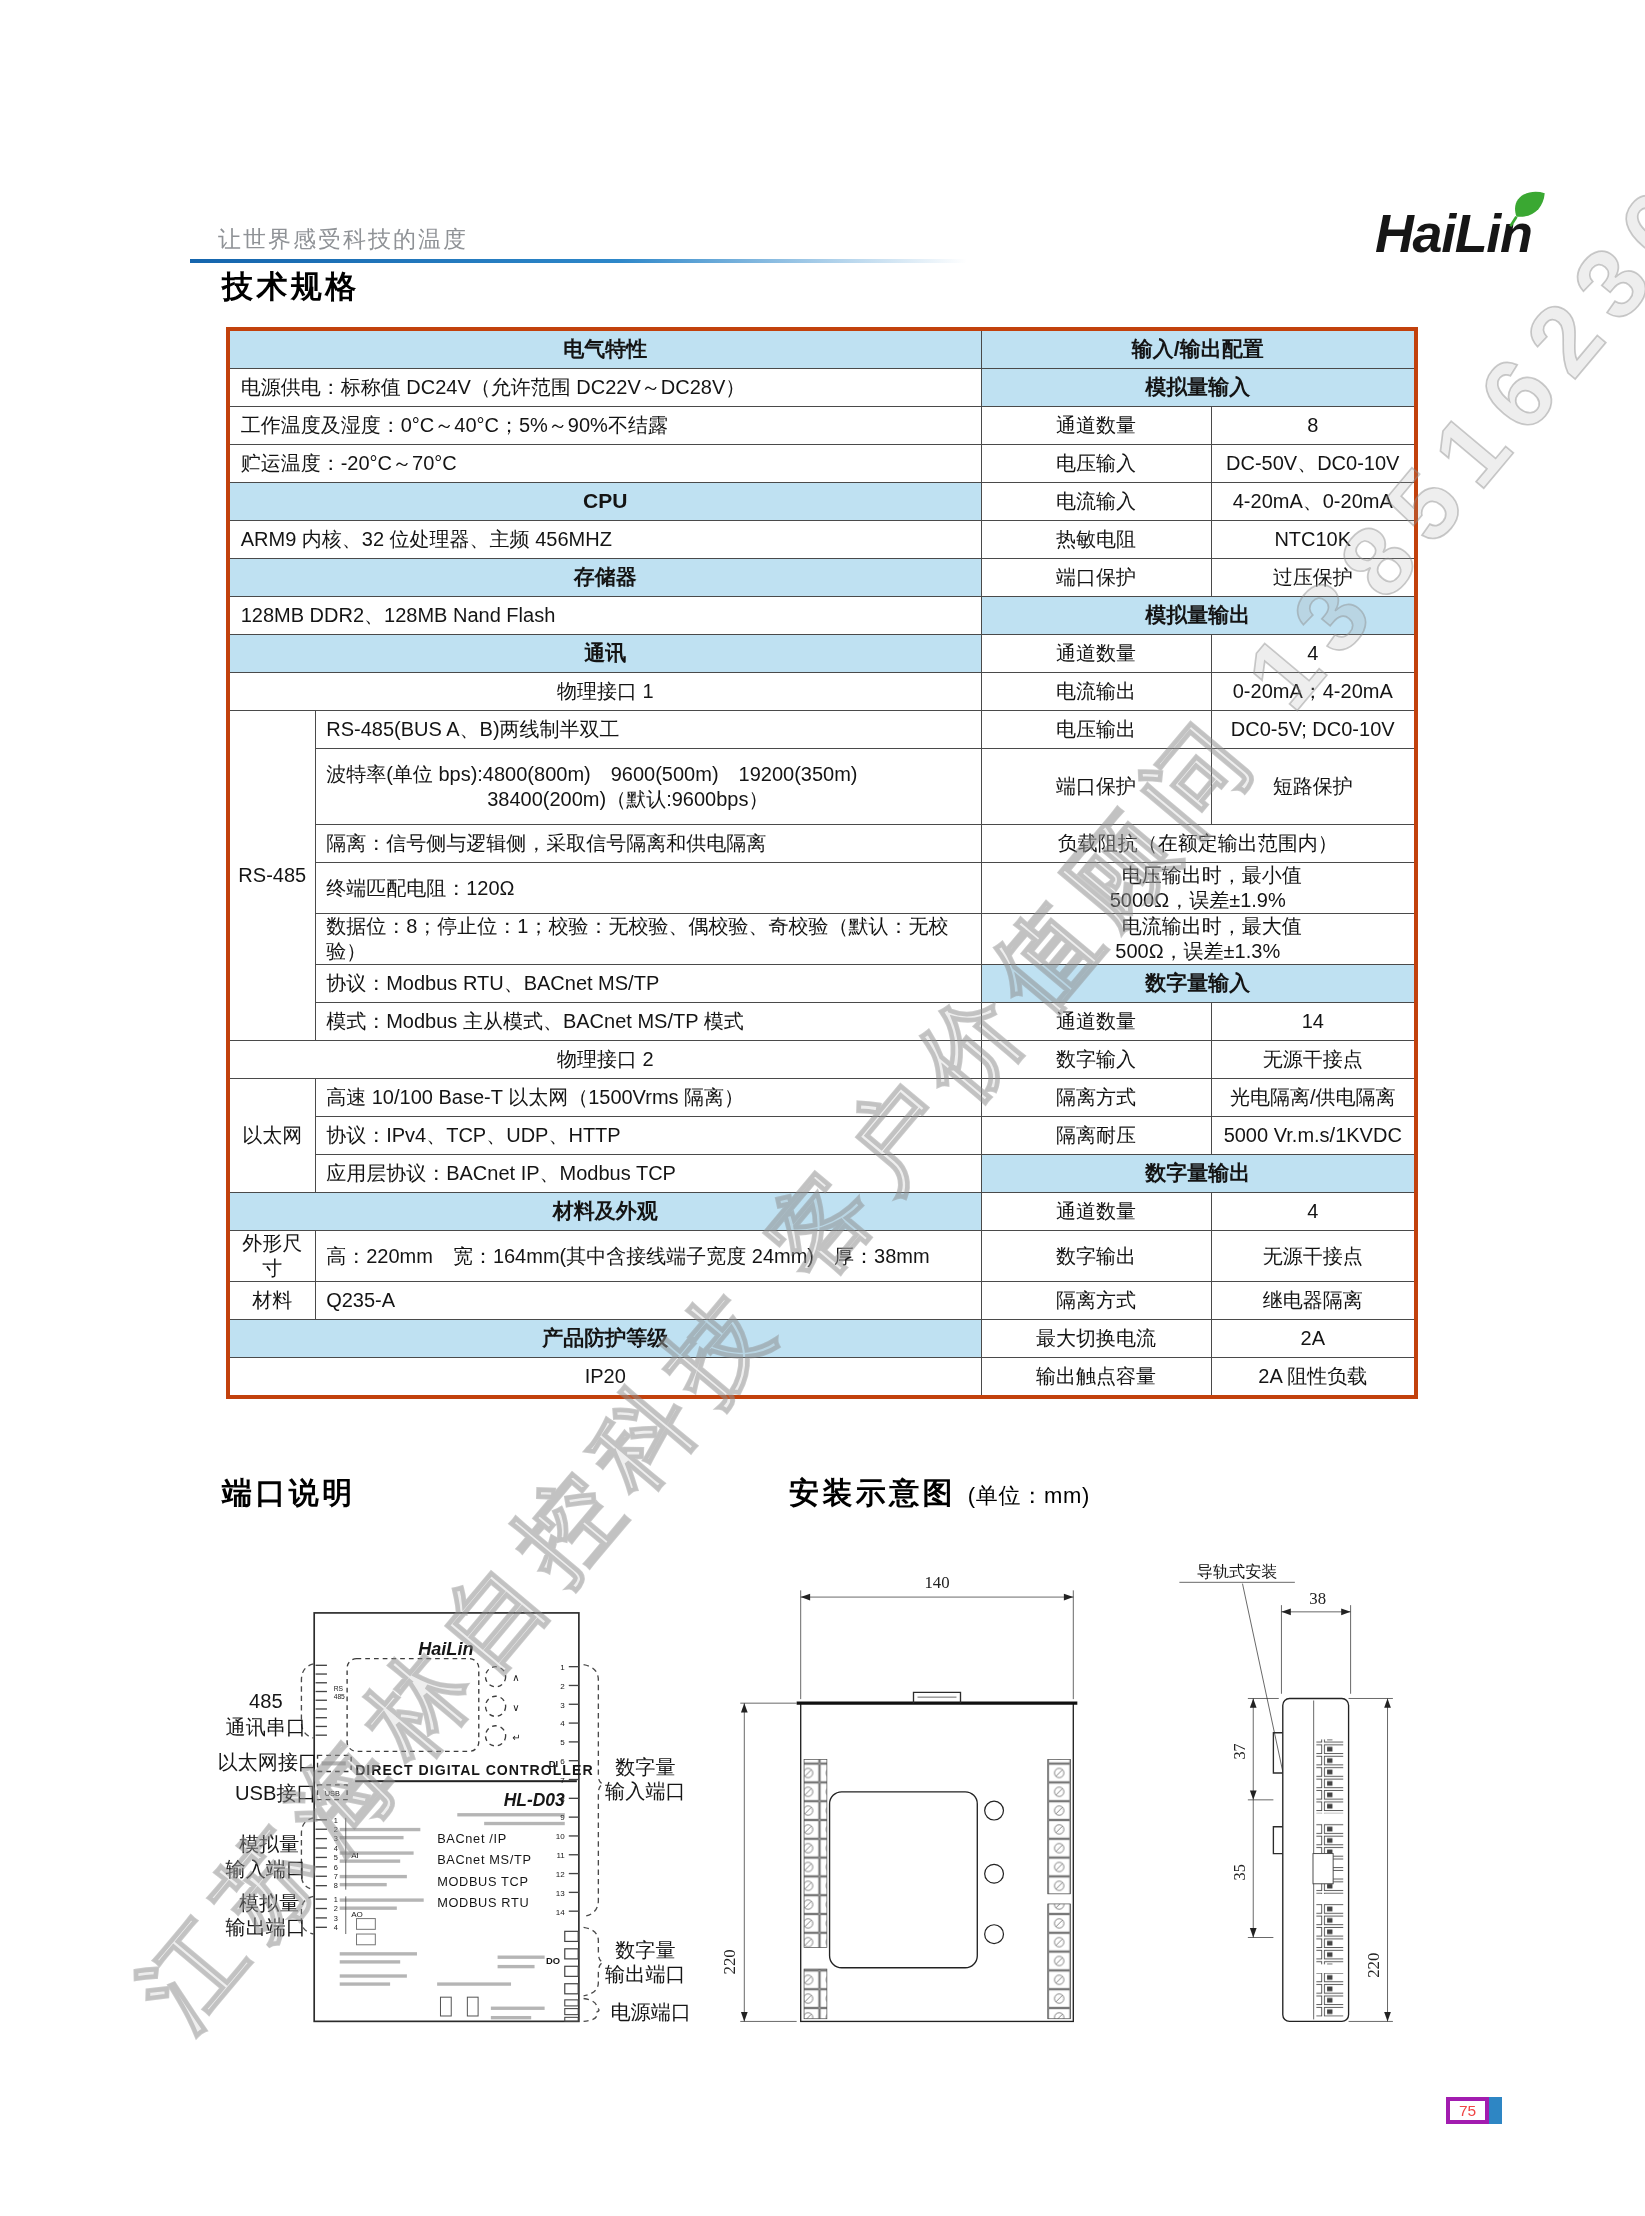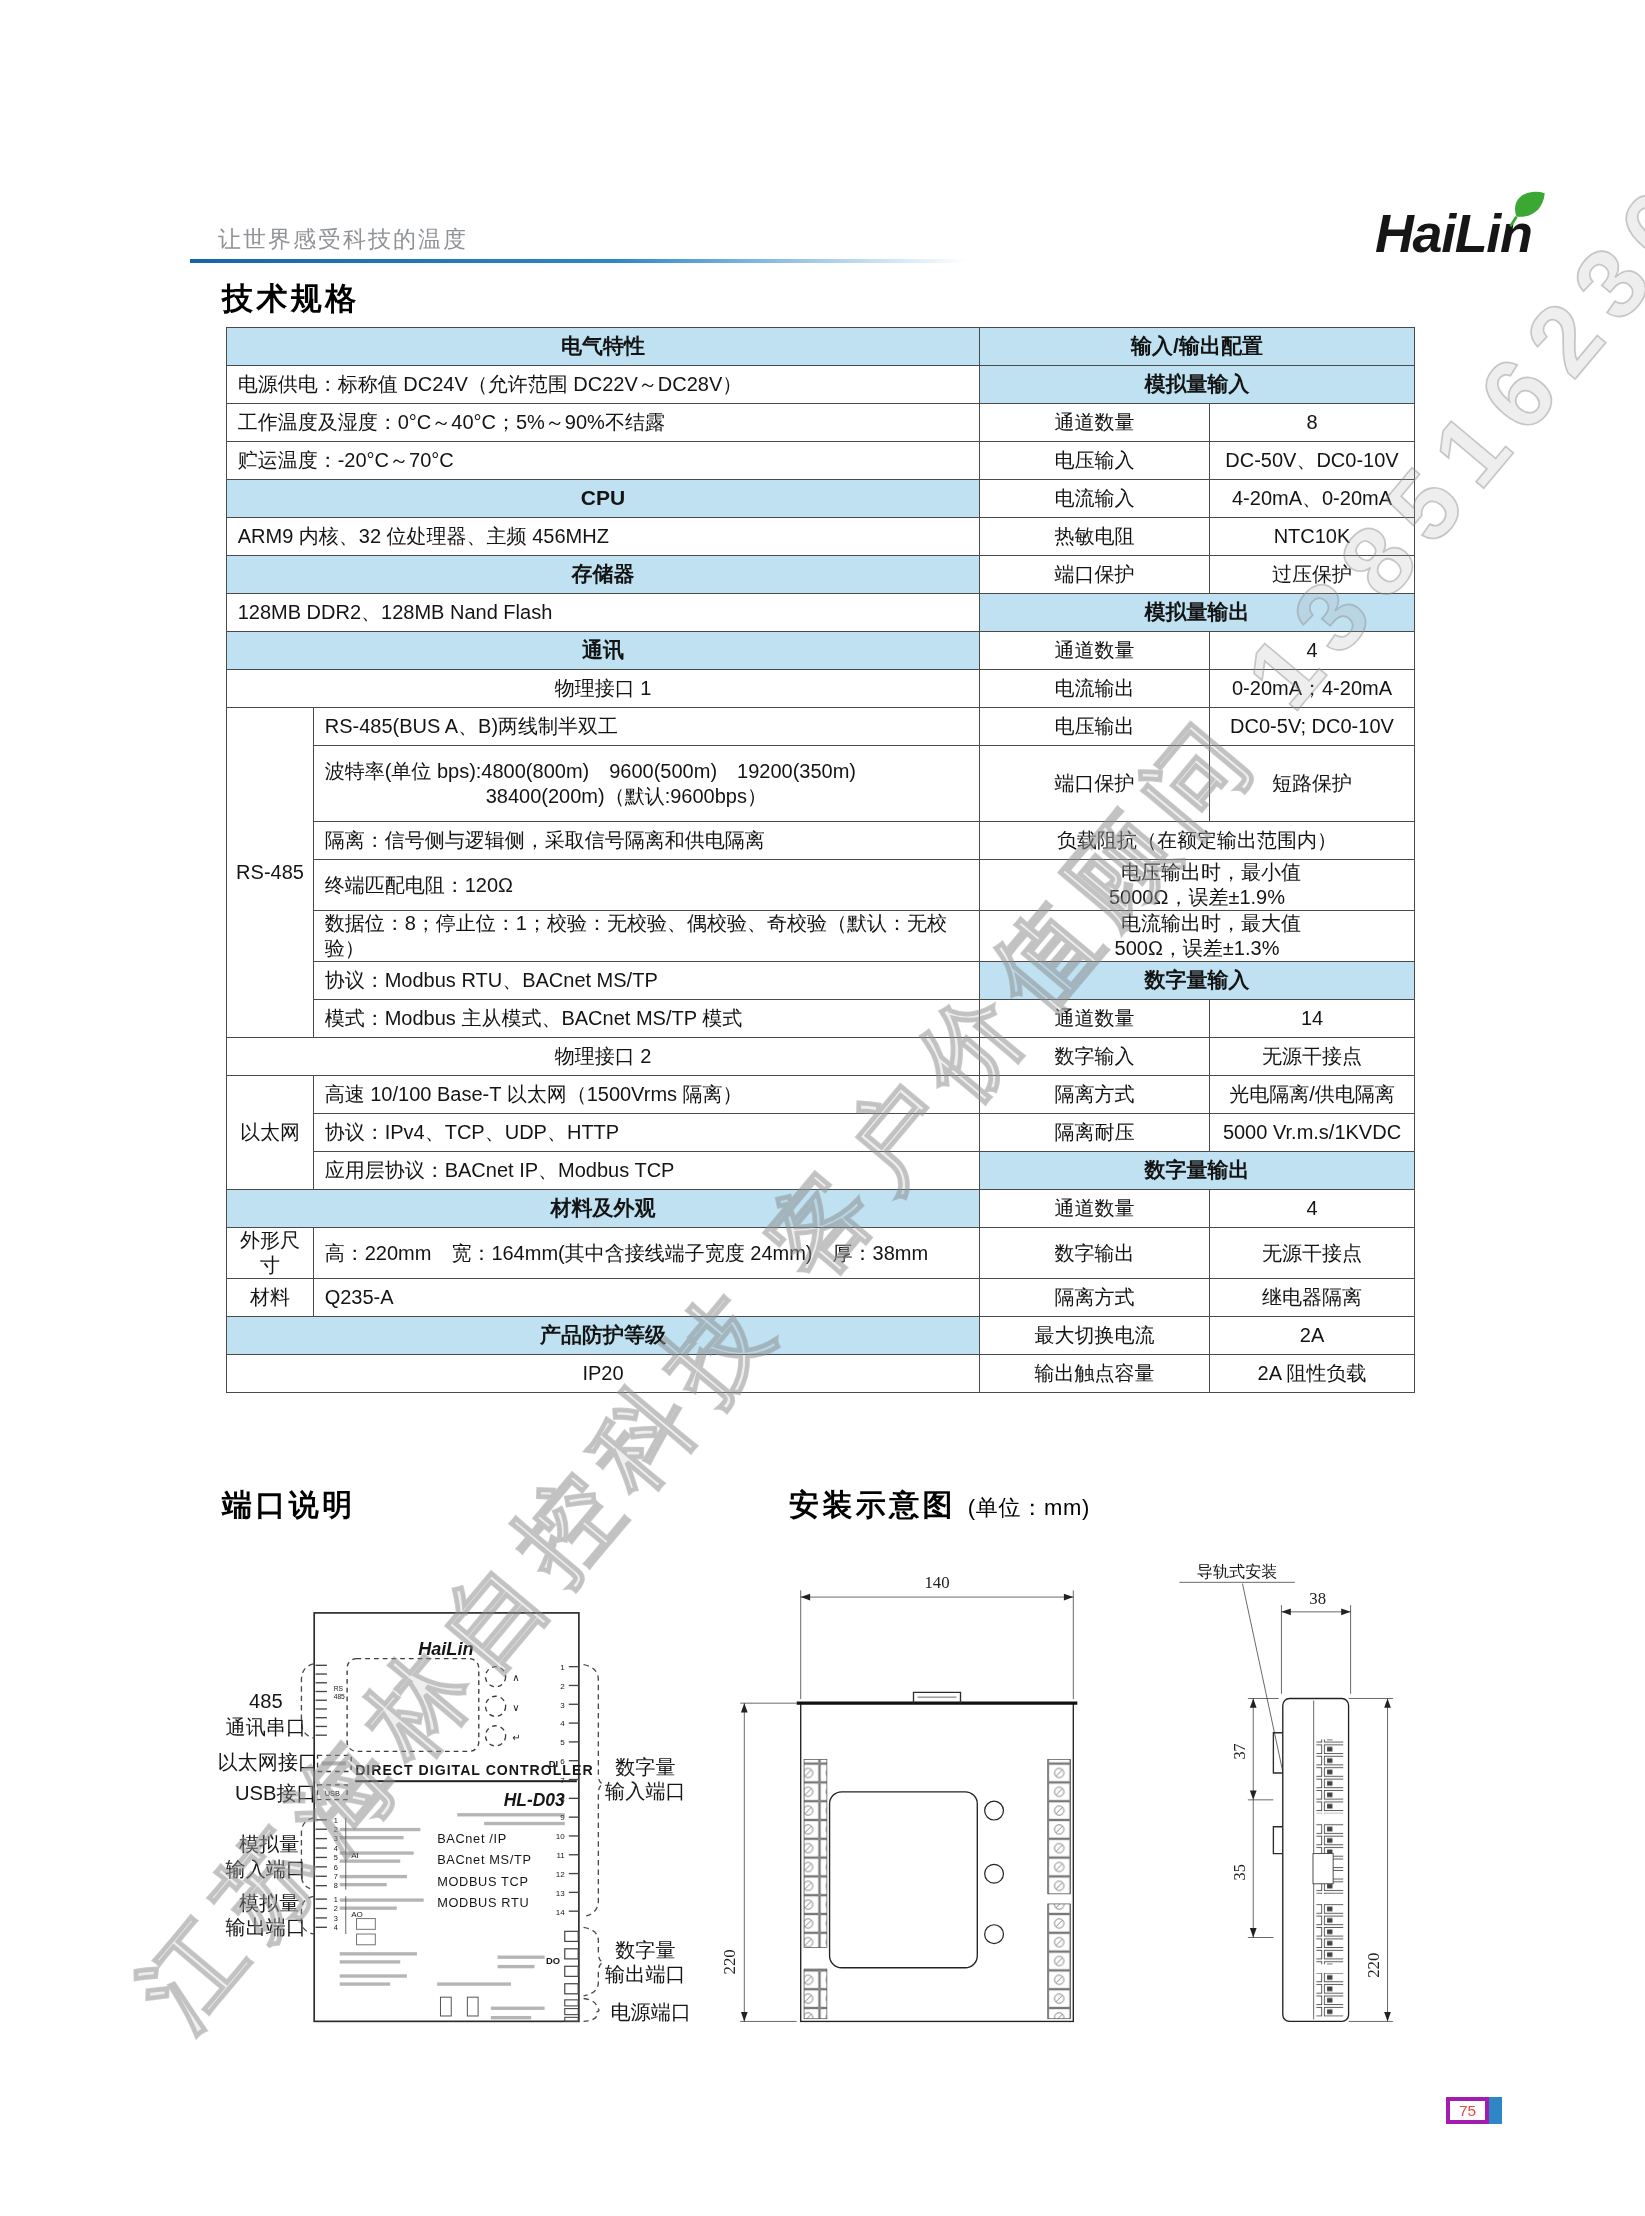--- a/index.html
+++ b/index.html
@@ -14,30 +14,30 @@
     color:rgba(158,158,158,0.18);
     -webkit-text-stroke:1.7px rgba(140,140,140,0.45);
     transform:rotate(-50deg);pointer-events:none;z-index:6;
   }
   
   .tagline{position:absolute;left:190px;top:224px;font-size:23px;color:#8f9296;letter-spacing:2px;margin-left:28px;}
   .hr-line{position:absolute;left:190px;top:259px;width:777px;height:4px;
     background:linear-gradient(to right,#1565ad,#2d87c9 55%,rgba(255,255,255,0));}
   .logo{position:absolute;left:1371px;top:187px;width:202px;height:81px;}
   
-  .sec-title{position:absolute;font-size:31px;font-weight:800;color:#000;letter-spacing:3.4px;margin-top:12px;}
+  .sec-title{position:absolute;font-size:31px;font-weight:800;color:#000;letter-spacing:3.4px;}
   #specs-title{left:222px;top:266px;}
   #ports-title{left:222px;top:1473px;font-size:30px;}
   #install-title{left:789px;top:1473px;font-size:30px;}
   #install-title .unit{font-size:22px;font-weight:400;letter-spacing:0.7px;}
   
   #spec-table{
     position:absolute;left:226px;top:327px;width:1188px;z-index:4;
     border-collapse:collapse;table-layout:fixed;font-size:20px;color:#141414;
-    border:1px solid #c2410c;background:transparent;
+    border:4px solid #c2410c;background:transparent;
   }
   #spec-table td{
     border:1.6px solid #4a4a4a;text-align:center;vertical-align:middle;
     height:37px;padding:0 5.4px;line-height:1.25;overflow:hidden;
   }
   #spec-table tr.tall td{height:75px;}
   #spec-table td.blue{background:#bfe1f2;font-weight:700;font-size:21px;}
   #spec-table td.left{text-align:left;padding-left:10.7px;}
   #spec-table td.group{text-align:center;padding:0 8px;}
   #spec-table td .line2{padding-left:161px;}

